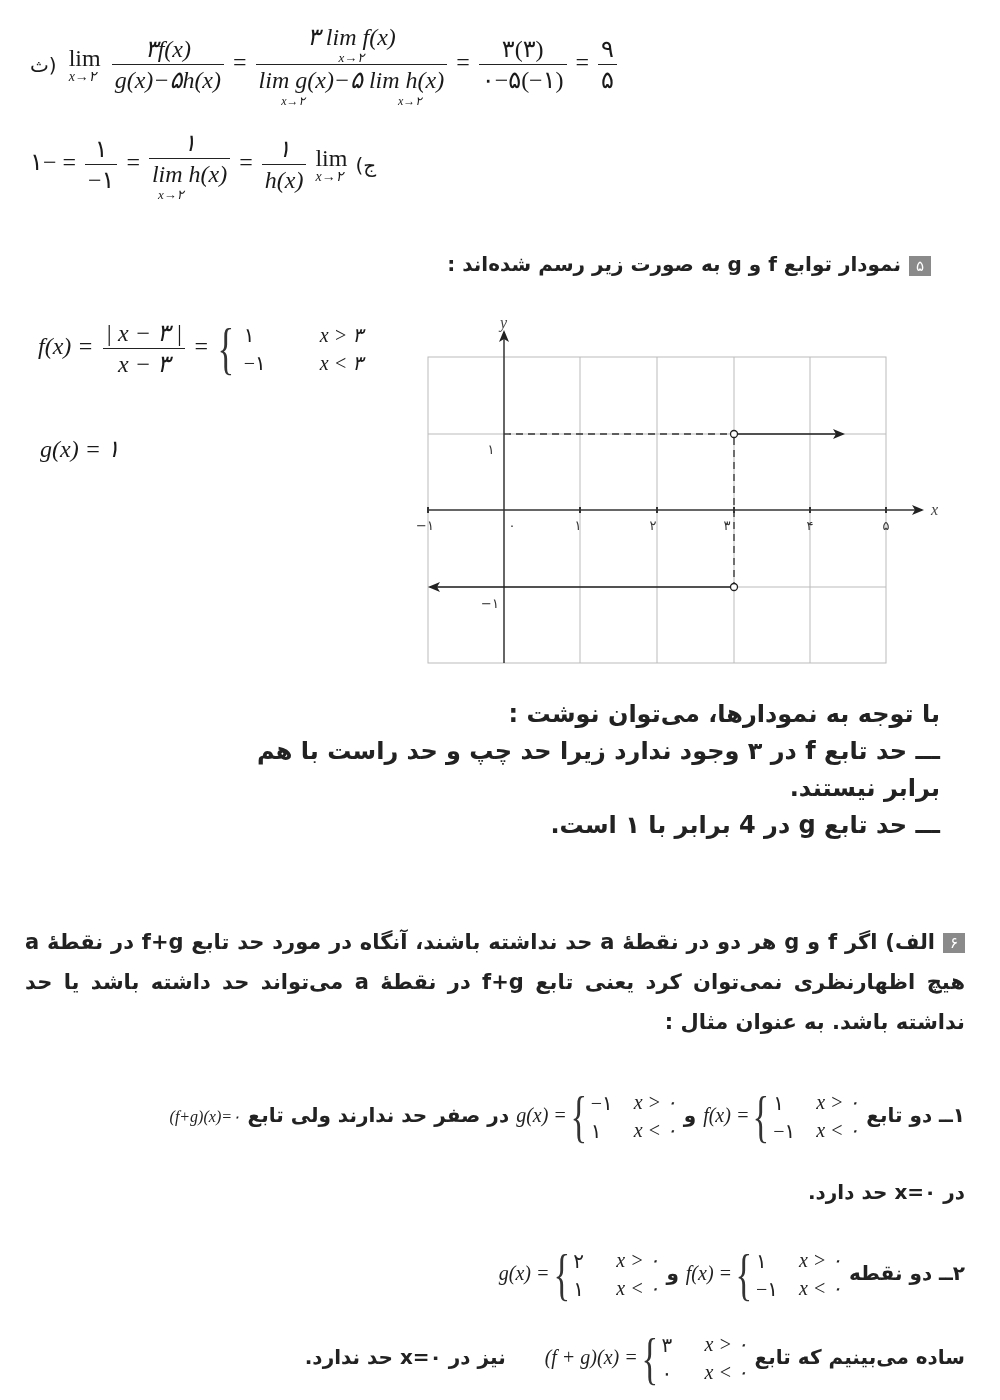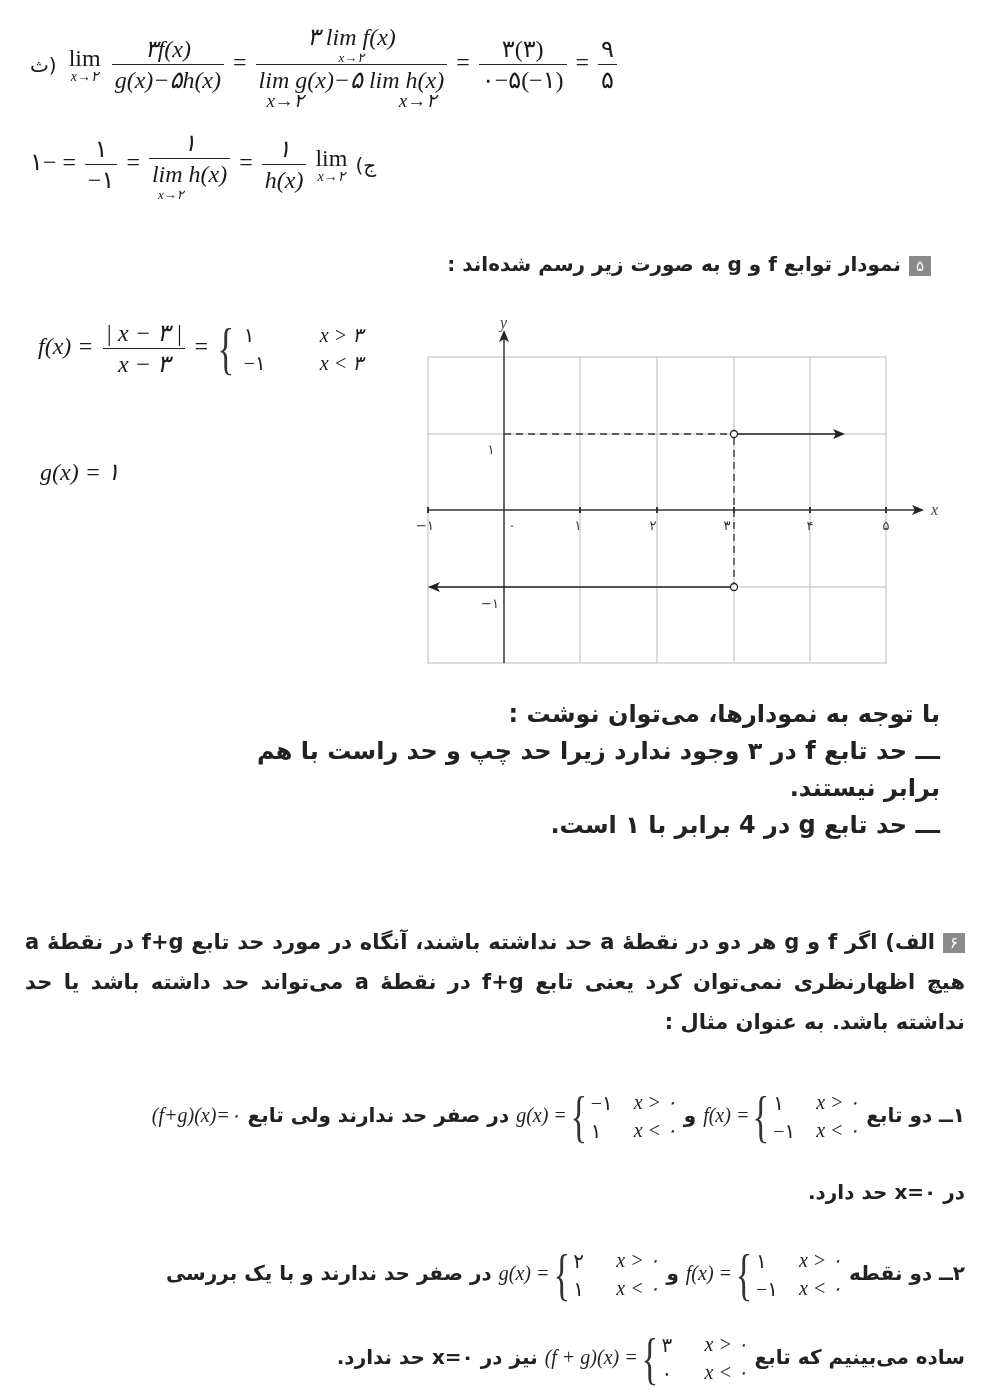--- a/index.html
+++ b/index.html
@@ -4,42 +4,42 @@
 <style>
   html, body { margin:0; padding:0; }
   body { width:1000px; height:1400px; background:#ffffff; position:relative; overflow:hidden;
          font-family:"DejaVu Serif", serif; color:#1a1a1a; }
   .abs { position:absolute; }
   .math { font-family:"Liberation Serif", serif; font-size:24px; white-space:nowrap; }
   .it { font-style:italic; }
   .frac { display:inline-block; vertical-align:middle; text-align:center; margin:0 3px; }
   .frac > span { display:block; padding:0 3px; line-height:30px; }
   .frac > .num { border-bottom:1.5px solid #222; }
-  .lim { display:inline-block; vertical-align:middle; text-align:center; line-height:24px; margin-right:2px; }
+  .lim { display:inline-block; vertical-align:middle; line-height:24px; margin-right:2px; }
   .lim .sub { display:block; font-size:14px; font-style:italic; line-height:14px; }
   .rtl { direction:rtl; text-align:right; font-family:"DejaVu Sans", sans-serif; font-size:22px; font-weight:bold; color:#222; }
   .badge { display:inline-block; background:#8a8a8a; color:#fff; font-size:15px; width:22px; height:20px; line-height:20px; text-align:center; margin-left:8px; vertical-align:middle; font-weight:normal; }
   .brace { display:inline-block; vertical-align:middle; font-size:58px; font-weight:100; line-height:58px; transform:scaleX(0.6); margin:0 -2px; color:#333; }
   .cases { display:inline-block; vertical-align:middle; font-size:20px; line-height:28px; }
   .cases .row { display:flex; gap:40px; }
   .cases .row .v { width:36px; text-align:left; direction:ltr; }
   .cases .row .c { font-style:italic; direction:ltr; }
   .label-ar { font-family:"DejaVu Sans", sans-serif; font-size:20px; }
 </style>
 </head>
 <body>
 
 <div class="abs math" style="left:30px; top:22px;">
   <span class="label-ar" style="vertical-align:middle; margin-right:6px;">ث)</span>
   <span class="lim">lim<span class="sub">x→۲</span></span>
   <span class="frac it"><span class="num">۳f(x)</span><span>g(x)−۵h(x)</span></span>
   =
   <span class="frac it">
     <span class="num"><span>۳ lim f(x)</span><span style="display:block;font-size:13px;line-height:12px;">x→۲</span></span>
-    <span><span>lim g(x)−۵ lim h(x)</span><span style="display:block;font-size:19px;line-height:12px;word-spacing:90px;"><span>x→۲</span> <span>x→۲</span></span></span>
+    <span><span>lim g(x)−۵ lim h(x)</span><span style="display:block;font-size:12px;line-height:12px;word-spacing:90px;"><span>x→۲</span> <span>x→۲</span></span></span>
   </span>
   =
   <span class="frac"><span class="num">۳(۳)</span><span>۰−۵(−۱)</span></span>
   =
   <span class="frac"><span class="num">۹</span><span>۵</span></span>
 </div>
 
 <div class="abs math" style="left:30px; top:128px;">
   <span class="label-ar" style="vertical-align:middle; margin-right:6px;">ج)</span>
   <span class="lim">lim<span class="sub">x→۲</span></span>
@@ -65,21 +65,21 @@
         <span class="v">۱</span>
         <span class="c">x &gt; ۳</span>
       </span>
     <span class="row">
         <span class="v">−۱</span>
         <span class="c">x &lt; ۳</span>
       </span>
   </span>
 </div>
 
-<div class="abs math it" style="left:40px; top:458px;">g(x) = ۱</div>
+<div class="abs math it" style="left:40px; top:435px;">g(x) = ۱</div>
 
 <svg class="abs" style="left:410px; top:310px;" width="540" height="370" viewBox="410 310 540 370">
   <defs>
     <marker id="arr" markerWidth="12" markerHeight="10" refX="10" refY="5" orient="auto" markerUnits="userSpaceOnUse">
       <path d="M0,0 L12,5 L0,10 L3,5 Z" fill="#222"></path>
     </marker>
   </defs>
   <g stroke="#bbb" stroke-width="1" fill="none">
     <rect x="428" y="357" width="458" height="306"></rect>
     <line x1="580" y1="357" x2="580" y2="663"></line>
@@ -162,21 +162,21 @@
       </span>
   </span>
   <span class="math" style="direction:ltr; display:inline-block; font-size:20px; font-weight:normal;">
     <span class="it">g(x) =</span><span class="brace">{</span><span class="cases"><span class="row">
           <span class="v">−۱</span>
         </span><span class="row">
           <span class="v">۱</span>
         </span></span>
   </span>
   <span>در صفر حد ندارند ولی تابع</span>
-  <span class="math it" style="font-size:20px; font-weight:normal; direction:ltr; unicode-bidi:embed;">(f+g)(x)=۰</span>
+  <span class="math it" style="font-size:16px; font-weight:normal; direction:ltr; unicode-bidi:embed;">(f+g)(x)=۰</span>
 </div>
 <div class="abs rtl" style="right:35px; top:1180px; width:940px; font-size:20px;">در x=۰ حد دارد.</div>
 
 <div class="abs rtl" style="right:35px; top:1246px; width:960px; font-size:20px; white-space:nowrap;">
   <span>۲ــ دو نقطه</span>
   <span class="cases" style="direction:ltr; font-weight:normal; font-family:'Liberation Serif',serif;">
     <span class="row">
         <span class="c">x &gt; ۰</span>
       </span>
     <span class="row">
@@ -199,33 +199,32 @@
         <span class="c">x &lt; ۰</span>
       </span>
   </span>
   <span class="math" style="direction:ltr; display:inline-block; font-size:20px; font-weight:normal;">
     <span class="it">g(x) =</span><span class="brace">{</span><span class="cases"><span class="row">
           <span class="v">۲</span>
         </span><span class="row">
           <span class="v">۱</span>
         </span></span>
   </span>
-  <span>در صفر حد ندارند و با یک بررسی</span>
 </div>
 <div class="abs rtl" style="right:35px; top:1330px; width:960px; font-size:20px; white-space:nowrap;">
   <span>ساده می‌بینیم که تابع</span>
   <span class="cases" style="direction:ltr; font-weight:normal; font-family:'Liberation Serif',serif;">
     <span class="row">
         <span class="c">x &gt; ۰</span>
       </span>
     <span class="row">
         <span class="c">x &lt; ۰</span>
       </span>
   </span>
-  <span class="math" style="direction:ltr; display:inline-block; font-size:20px; font-weight:normal;">
+  <span class="math" style="direction:ltr; display:inline-block; font-size:20px; font-weight:normal;margin-left:32px;">
     <span class="it">(f + g)(x) =</span><span class="brace">{</span><span class="cases"><span class="row">
           <span class="v">۳</span>
         </span><span class="row">
           <span class="v">۰</span>
         </span></span>
   </span>
   <span>نیز در x=۰ حد ندارد.</span>
 </div>
 
 </body></html>

